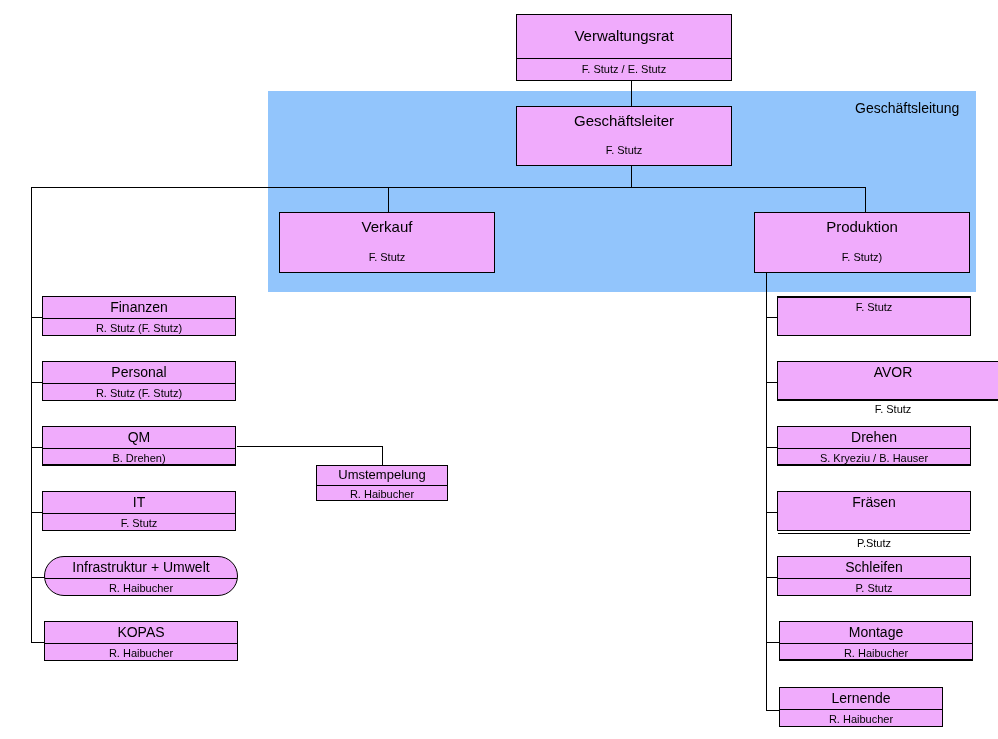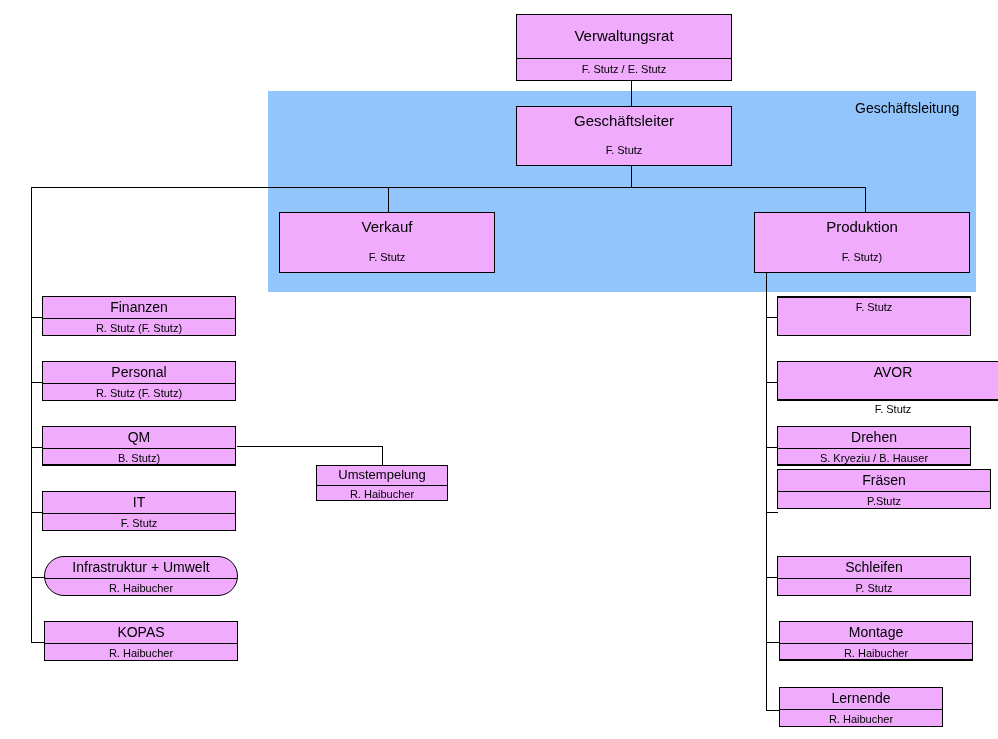--- a/index.html
+++ b/index.html
@@ -146,21 +146,21 @@
     <div class="person">R. Stutz (F. Stutz)</div>
   </div>
 
   <div class="box dept" style="left:42px; top:361px; width:194px;">
     <div class="title">Personal</div>
     <div class="person">R. Stutz (F. Stutz)</div>
   </div>
 
   <div class="box dept thick-bottom" style="left:42px; top:426px; width:194px;">
     <div class="title">QM</div>
-    <div class="person">B. Stutz)</div>
+    <div class="person">B. Drehen)</div>
   </div>
 
   <div class="box dept" style="left:42px; top:491px; width:194px;">
     <div class="title">IT</div>
     <div class="person">F. Stutz</div>
   </div>
 
   <div class="box dept" style="left:44px; top:556px; width:194px;border-radius:20px;">
     <div class="title">Infrastruktur + Umwelt</div>
     <div class="person">R. Haibucher</div>
@@ -183,21 +183,21 @@
   <div class="box dept" style="left:777px; top:361px; width:232px;gap:16px;">
     <div class="title">AVOR</div>
     <div class="person">F. Stutz</div>
   </div>
 
   <div class="box dept thick-bottom" style="left:777px; top:426px; width:194px;">
     <div class="title">Drehen</div>
     <div class="person">S. Kryeziu / B. Hauser</div>
   </div>
 
-  <div class="box dept" style="left:777px; top:469px; width:214px;">
+  <div class="box dept" style="left:777px; top:491px; width:194px;gap:20px;">
     <div class="title">Fräsen</div>
     <div class="person">P.Stutz</div>
   </div>
 
   <div class="box dept" style="left:777px; top:556px; width:194px;">
     <div class="title">Schleifen</div>
     <div class="person">P. Stutz</div>
   </div>
 
   <div class="box dept thick-bottom" style="left:779px; top:621px; width:194px;">

